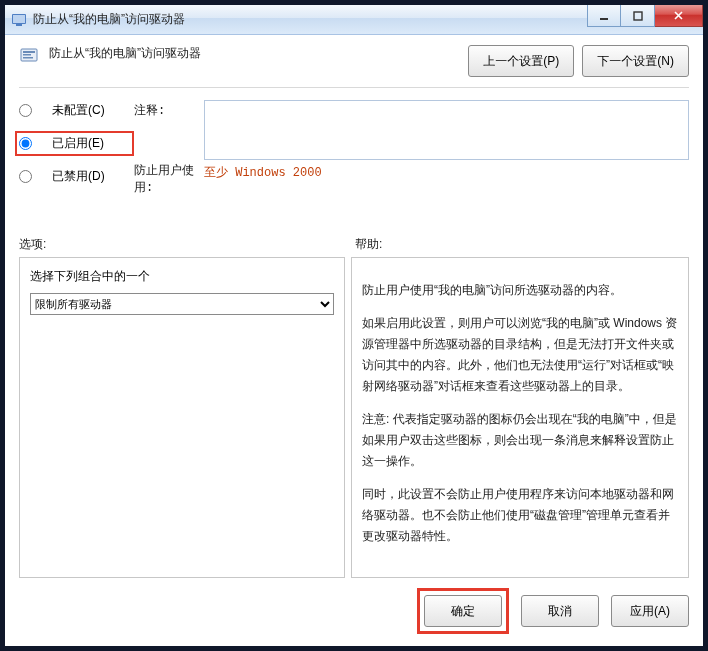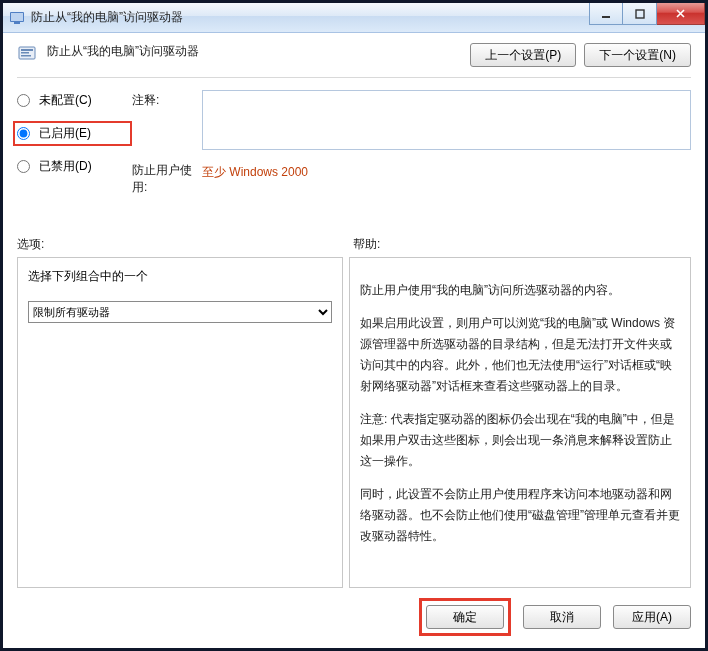--- a/index.html
+++ b/index.html
@@ -4,21 +4,21 @@
 <style>
   * { box-sizing: border-box; }
   html, body {
     margin: 0; padding: 0;
     font-family: "Microsoft YaHei", "SimSun", Tahoma, sans-serif;
     font-size: 12px;
     background: #fff;
   }
   .window {
     width: 708px; height: 651px;
-    border: 3px solid #0f172a;
+    border: 5px solid #0f172a;
     background: #fff;
     position: relative;
     display: flex; flex-direction: column;
   }
   .titlebar {
     height: 30px;
     background: linear-gradient(to bottom, #f4f8fc 0%, #dde9f7 45%, #c9dcf2 46%, #dceaf9 100%);
     border-bottom: 1px solid #a9c3e4;
     display: flex; align-items: center;
     padding-left: 6px;
@@ -67,21 +67,21 @@
   }
   .header-title {
     font-size: 12px;
     color:#222;
     flex:1;
   }
   .nav-buttons {
     display:flex; gap:8px;
   }
   .std-button {
-    height: 24px;
+    height: 32px;
     padding: 0 14px;
     border: 1px solid #8a8a8a;
     background: linear-gradient(to bottom, #fdfdfd, #e4e4e4);
     border-radius: 3px;
     font-size: 12px;
     cursor:pointer;
     display:inline-flex;align-items:center;justify-content:center;
   }
 
   .hr {
@@ -92,35 +92,35 @@
   .radio-row {
     display:flex;align-items:flex-start;
     margin: 4px 0 0 0;
   }
   .radio-col {
     width: 115px;
     display:flex;flex-direction:column;gap:12px;
     padding-top:2px;
   }
   .radio-item {
-    display:flex;align-items:center;gap:5px;
+    display:flex;align-items:center;gap:16px;
     cursor:pointer;
   }
   .radio-item input { margin:0 4px 0 0; }
   .highlight-red {
     border: 2px solid #e43b2c;
     padding: 2px 22px 2px 2px;
     margin-left:-4px;
   }
   .meta-col {
     flex:1;
     display:grid;
     grid-template-columns: 70px 1fr;
-    row-gap: 10px;
     align-items:start;
+    font-family:Liberation Mono, monospace;
   }
   .meta-label { color:#222; padding-top:2px;}
   .comment-box {
     width: 100%; height: 60px;
     border:1px solid #b5c7de;
     background:#fff;
     resize:none;
     font-family:inherit;font-size:12px;
     padding:3px;
   }
@@ -147,21 +147,21 @@
   }
   .panel {
     border:1px solid #c7c7c7;
     background:#fff;
     padding:10px;
     overflow:auto;
   }
   .panel-left { width: 326px; }
   .panel-right { flex:1; line-height:1.75; color:#222; }
 
-  .panel-left .caption { margin-bottom:16px; }
+  .panel-left .caption { margin-bottom:8px; }
   .combo {
     width: 100%;
     height: 22px;
     border:1px solid #8a8a8a;
     font-size:11px;
     font-family:inherit;
     background:#fff;
   }
 
   .footer {

